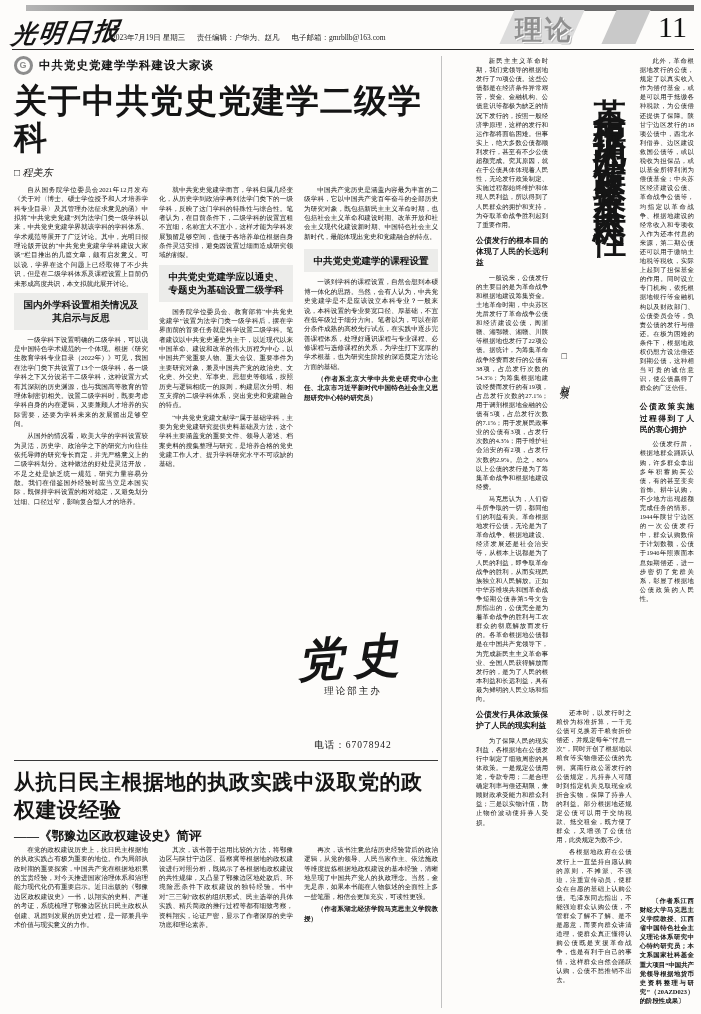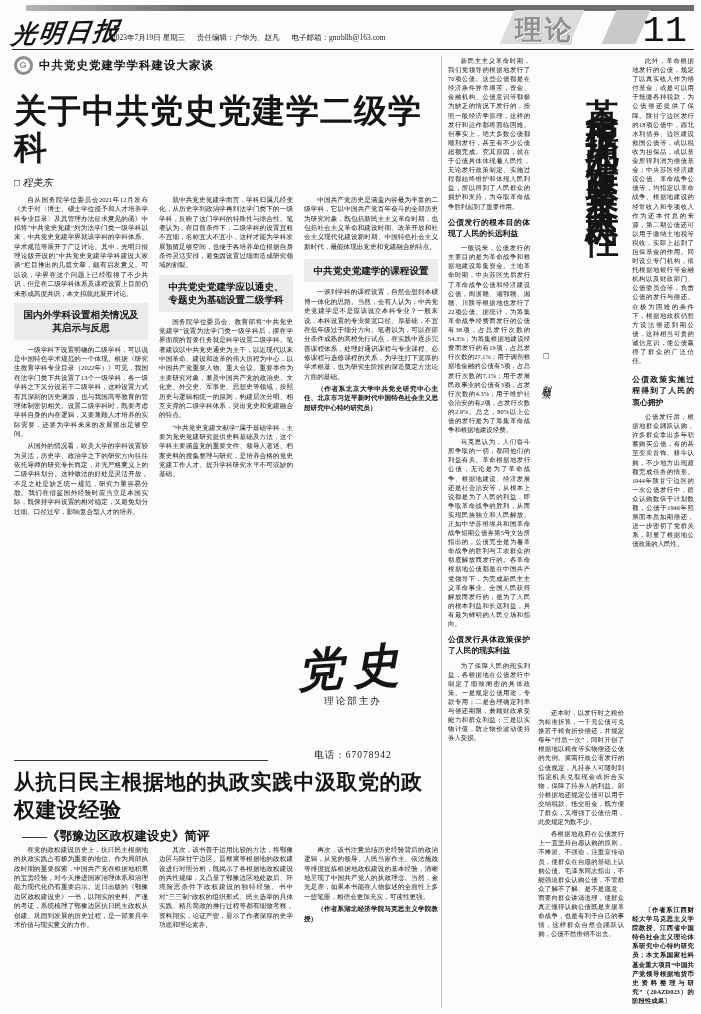--- a/index.html
+++ b/index.html
@@ -14,59 +14,59 @@
             transform:skewX(-10deg) rotate(-2deg);}
   .meta{position:absolute;left:112px;top:33px;font-size:7.5px;color:#222;white-space:nowrap;}
   .meta span{margin-right:10px;}
   .header-rule{position:absolute;left:12px;top:49px;width:682px;height:1px;background:#2b2b2b;}
   .section-tab{position:absolute;right:6px;top:6px;width:185px;height:42px;}
   .tab-band1{position:absolute;right:118px;top:4px;width:70px;height:34px;background:#dcdcdc;transform:skewX(-24deg);}
   .tab-band2{position:absolute;right:52px;top:4px;width:34px;height:34px;background:#c9c9c9;transform:skewX(-24deg);}
   .tab-title{position:absolute;right:120px;top:6px;font-family:"Liberation Serif",serif;
              font-weight:bold;font-size:27px;color:#8f8f8f;letter-spacing:3px;
              text-shadow:1px 1px 0 #fff,2px 2px 0 #bdbdbd;text-align:center;}
-  .tab-page{position:absolute;right:8px;top:4px;font-family:Liberation Mono, monospace;
-            font-size:37px;color:#111;}
+  .tab-page{position:absolute;right:8px;top:4px;font-family:Liberation Serif, serif;
+            font-size:30px;color:#111;}
   
   .colp{margin:0 0 3px;text-indent:2em;}
   .jcol{font-size:6.6px;line-height:1.42;text-align:justify;}
   .credit{font-weight:bold;}
   
   .art1{position:absolute;left:14px;top:56px;width:424px;}
   .kicker{display:flex;align-items:center;gap:6px;font-family:"Liberation Sans",sans-serif;
           font-weight:bold;font-size:11.5px;letter-spacing:1px;}
   .kicker-icon{flex:none;width:13px;height:13px;border:3px solid #8d8d8d;border-radius:50%;
                color:#8d8d8d;font:bold 9px/12px "Liberation Sans",sans-serif;text-align:center;}
   .art1-title{font-family:"Liberation Sans",sans-serif;font-weight:900;font-size:33px;
-              line-height:1.12;letter-spacing:1px;margin-top:18px;}
+              line-height:1.12;letter-spacing:1px;margin-top:8px;}
   .byline{font-size:10px;font-style:italic;margin:9px 0 5px;}
   .art1-body{display:flex;gap:11px;height:568px;overflow:hidden;margin-top:4px;}
   .art1-body .col{width:134px;}
   .grayhead{background:#ececе9;background:#ececea;font-family:"Liberation Sans",sans-serif;
             font-weight:bold;font-size:9.6px;line-height:1.4;text-align:center;
             padding:5px 7px;margin:5px 0;text-indent:0;}
   .col3{display:flex;flex-direction:column;}
   .dangshi{margin-top:auto;margin-left:-36px;width:170px;background:#fdfcfa;
            position:relative;z-index:3;text-align:center;padding-top:4px;}
   .dangshi-chars{font-family:"DejaVu Serif",serif;font-weight:bold;font-style:italic;
                  font-size:46px;line-height:1.1;letter-spacing:10px;transform:rotate(-4deg);}
   .dangshi-org{font-size:9.5px;font-weight:normal;margin-top:2px;letter-spacing:2px;}
   .dangshi-phone{font-size:9.5px;letter-spacing:1px;margin-top:41px;}
   
   .hsep{position:absolute;left:14px;top:760px;width:424px;height:1px;background:#3a3a3a;}
   .art3{position:absolute;left:14px;top:768px;width:424px;}
   .art3-title{font-weight:bold;font-size:21px;letter-spacing:.5px;}
-  .art3-sub{font-weight:bold;font-size:12.5px;margin-top:4px;margin-left:8px;}
+  .art3-sub{font-weight:bold;font-size:12.5px;margin-top:4px;}
   .art3-body{display:flex;gap:11px;height:168px;overflow:hidden;}
   .art3-body .col{width:134px;}
   
   .vline{position:absolute;left:441px;top:56px;width:1px;height:952px;background:#c2c2c2;}
   .art2{position:absolute;left:448px;top:56px;width:246px;height:952px;display:flex;gap:8px;}
   .art2 .jcol{font-size:6.4px;}
-  .colL{width:85px;}
+  .colL{width:85px;margin-left:28px;}
   .colR{width:64px;display:flex;flex-direction:column;}
   .colM{width:89px;display:flex;flex-direction:column;}
   .vtitle-wrap{position:relative;height:652px;flex:none;}
   .vtitle{position:absolute;top:16px;right:6px;writing-mode:vertical-rl;text-orientation:upright;
           font-weight:bold;font-size:33px;line-height:1;letter-spacing:9px;}
   .vauthor{position:absolute;left:1px;top:295px;writing-mode:vertical-rl;text-orientation:upright;
            font-size:9px;letter-spacing:3px;font-style:italic;}
   .subhead{font-family:"Liberation Sans",sans-serif;font-weight:bold;font-size:7.8px;
            line-height:1.45;margin:6px 0 4px;text-indent:0;}
   .credit-bottom{margin-top:auto;}

